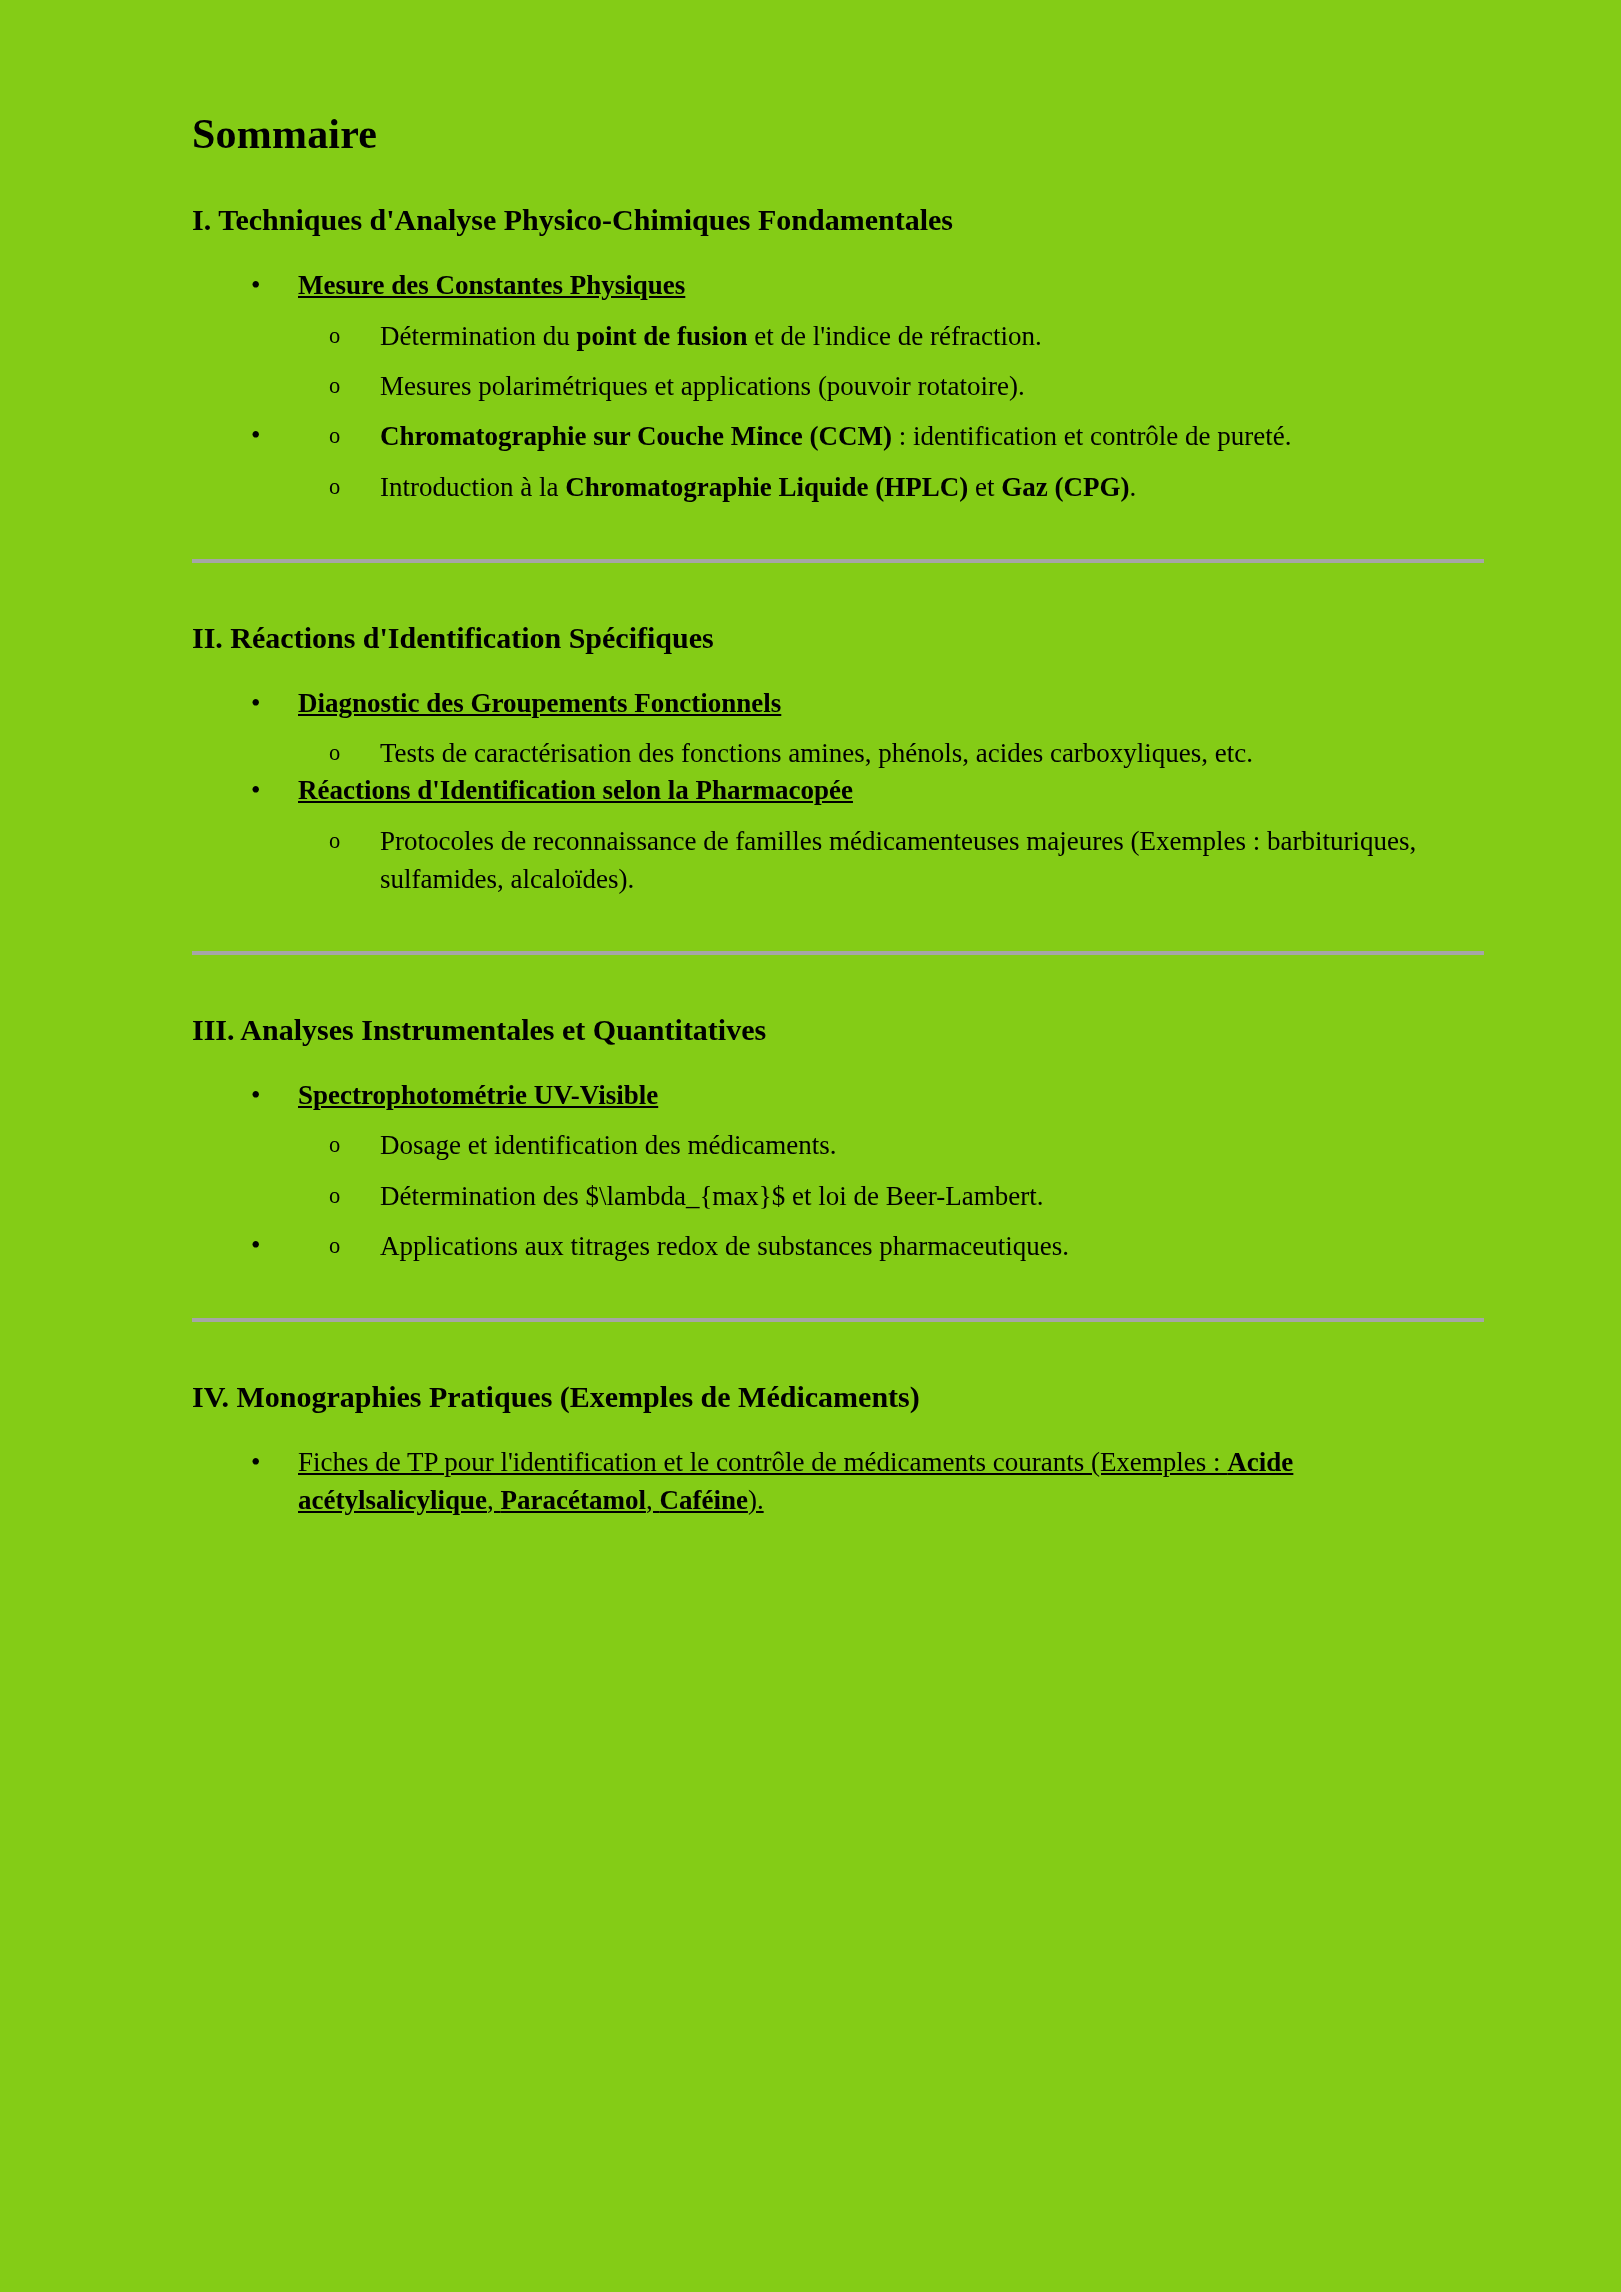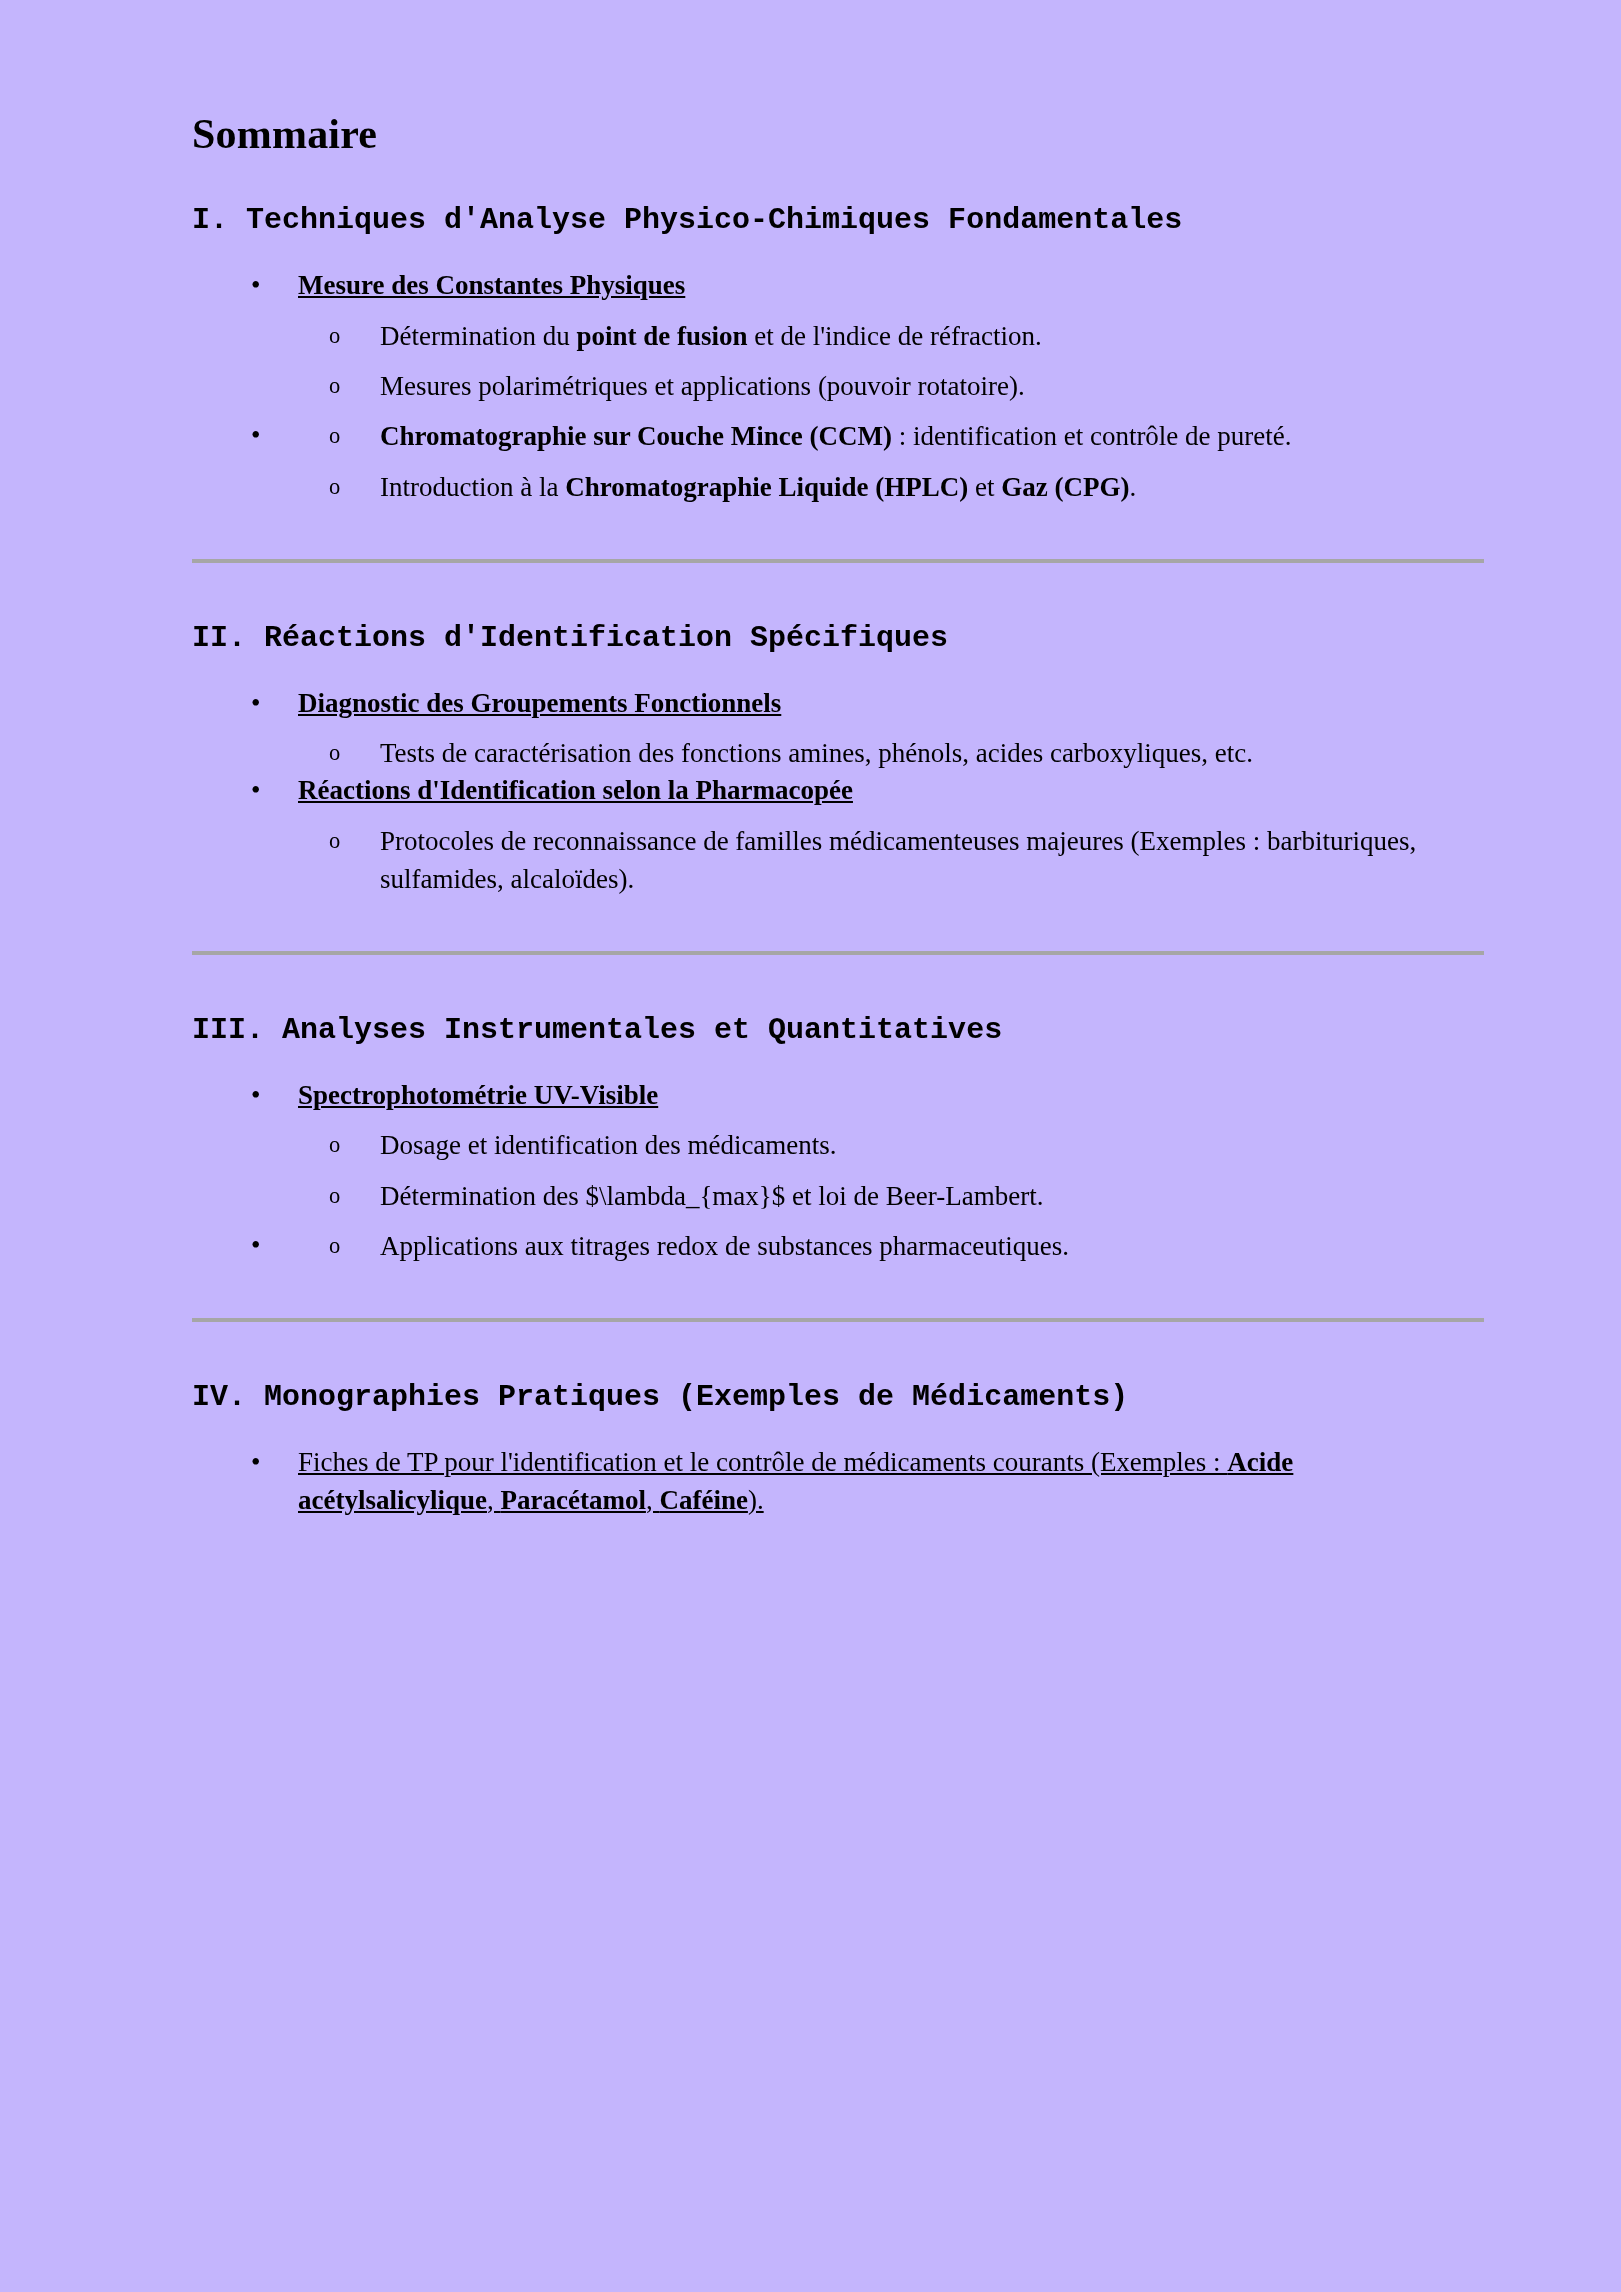--- a/index.html
+++ b/index.html
@@ -12,42 +12,41 @@
     height: 2293px;
     font-family: "Liberation Serif", "DejaVu Serif", serif;
     color: #000000;
     -webkit-font-smoothing: antialiased;
   }
   .page {
     box-sizing: border-box;
     width: 1621px;
     height: 2293px;
     padding: 110px 137px 0 192px;
-    background: #c4b5fd;
+    background: #84cc16;
     position: relative;
   }
   .doc-title {
     font-size: 42px;
     font-weight: bold;
     line-height: 1.15;
     margin: 0 0 0 0;
     padding: 0;
     letter-spacing: 0.2px;
   }
   .section {
     margin: 0;
     padding: 0;
   }
   .section-heading {
     font-size: 30px;
     font-weight: bold;
     line-height: 1.2;
     margin: 0;
     padding: 0;
-    font-family: Liberation Mono, monospace;
   }
   .sec1 .section-heading { margin-top: 44px; }
   .sec2 .section-heading,
   .sec3 .section-heading,
   .sec4 .section-heading { margin-top: 57px; }
 
   ul.level1 {
     list-style: none;
     margin: 29px 0 0 0;
     padding: 0;

